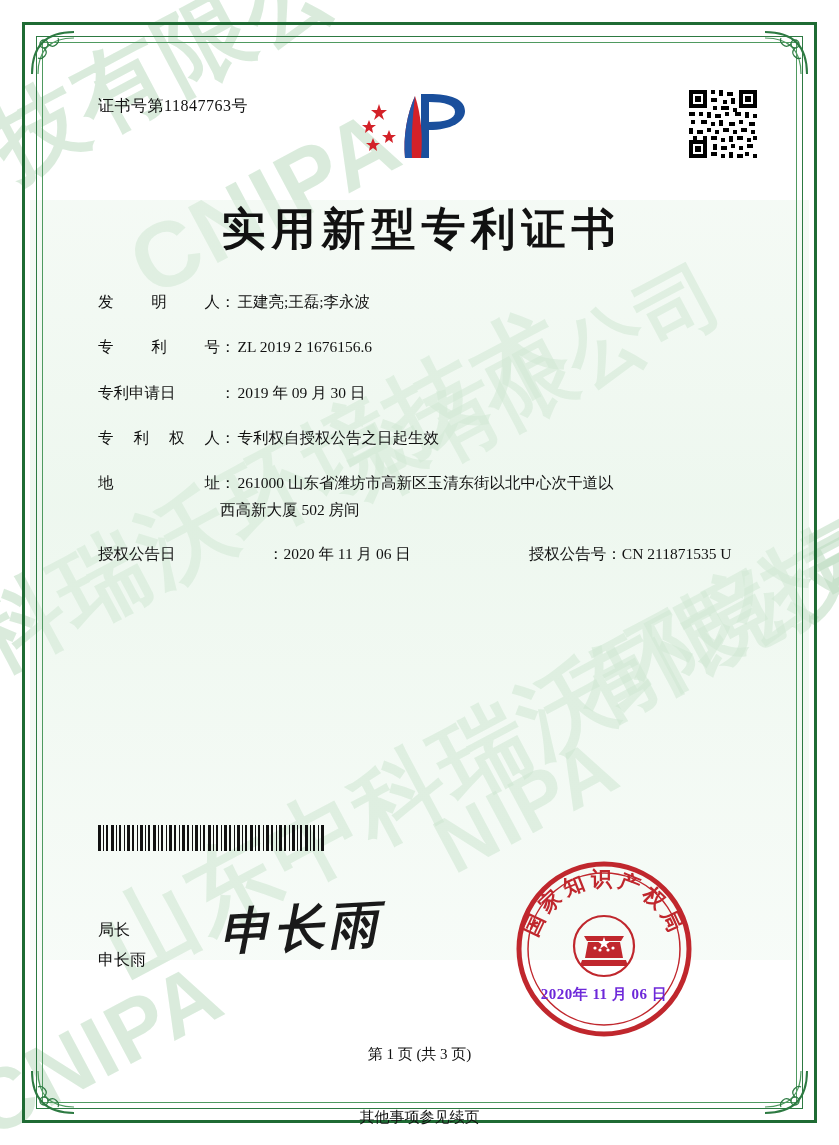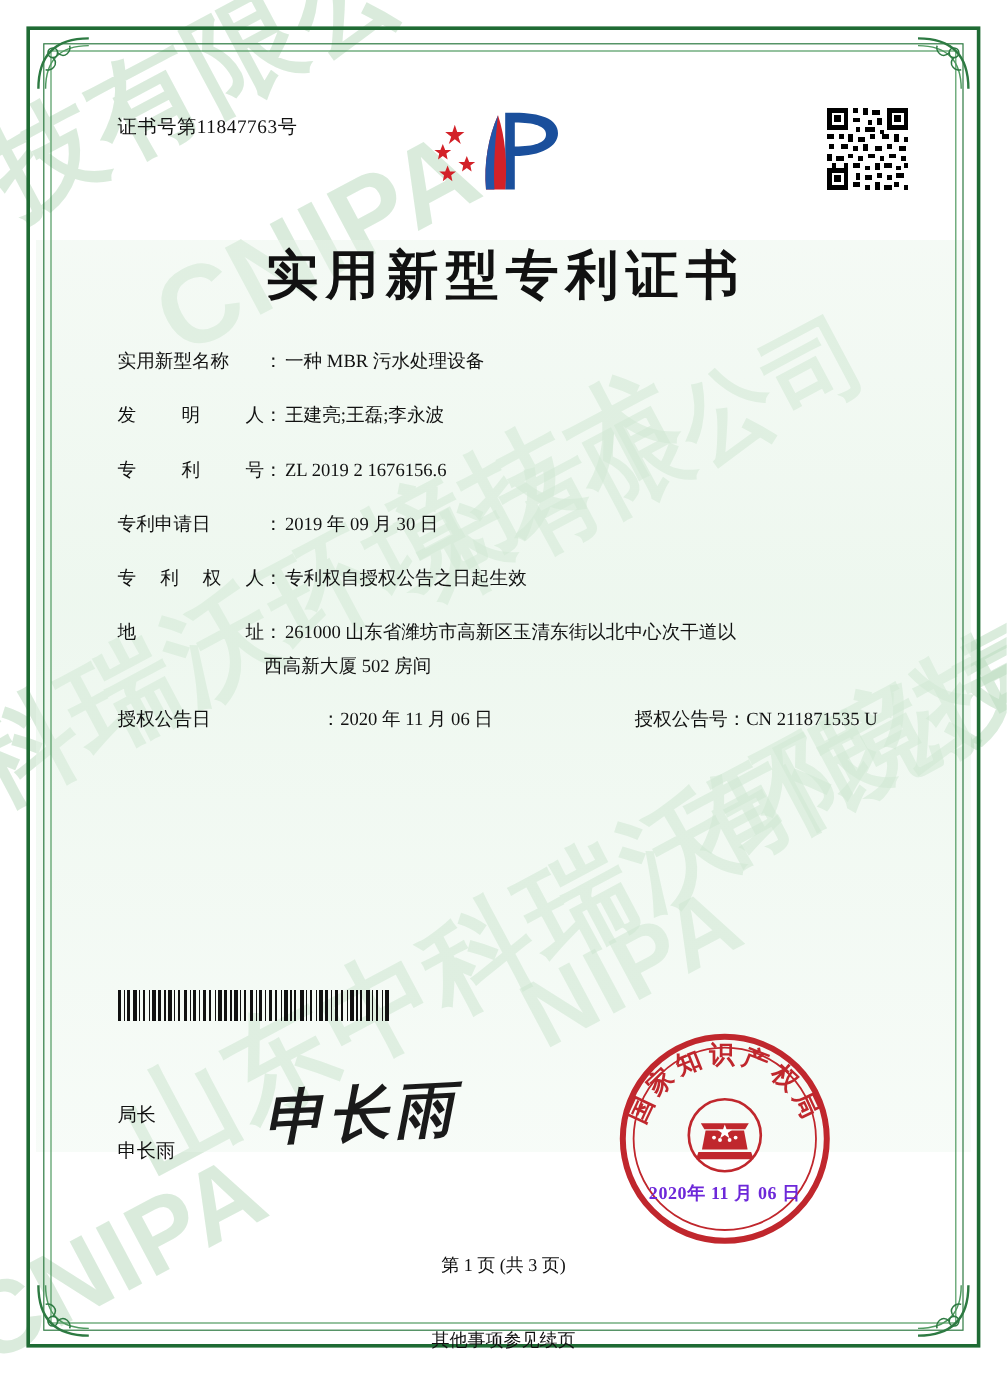--- a/index.html
+++ b/index.html
@@ -403,24 +403,20 @@
             <rect x="29" y="32" width="2" height="2"></rect>
             <rect x="33" y="33" width="2" height="2"></rect>
         </g>
       </svg>
     </div>
 
     <div class="title">实用新型专利证书</div>
 
     <div class="fields">
 
-      <div class="frow">
-        <div class="flabel">实用新型名称</div>
-        <div class="fvalue"><span class="colon">：</span><span>一种 MBR 污水处理设备</span></div>
-      </div>
 
       <div class="frow">
         <div class="flabel spread">
           <span>发</span>
           <span>明</span>
           <span>人</span>
         </div>
         <div class="fvalue"><span class="colon">：</span><span>王建亮;王磊;李永波</span></div>
       </div>
 

